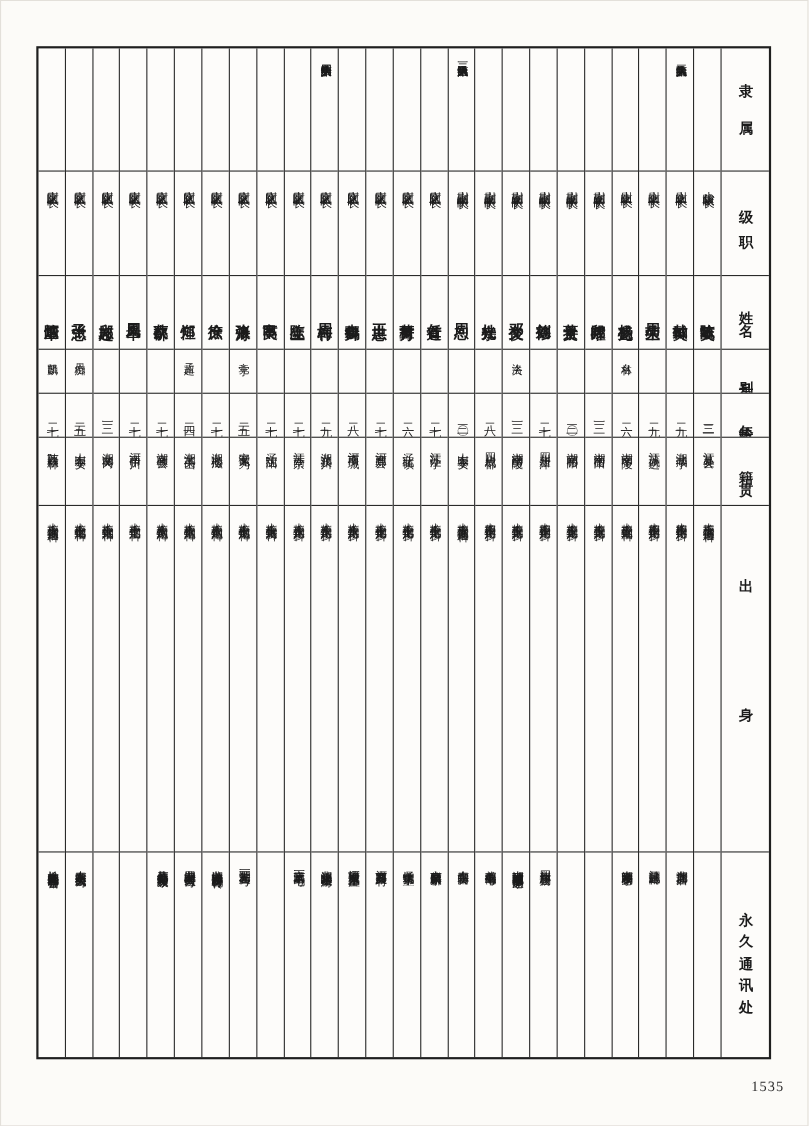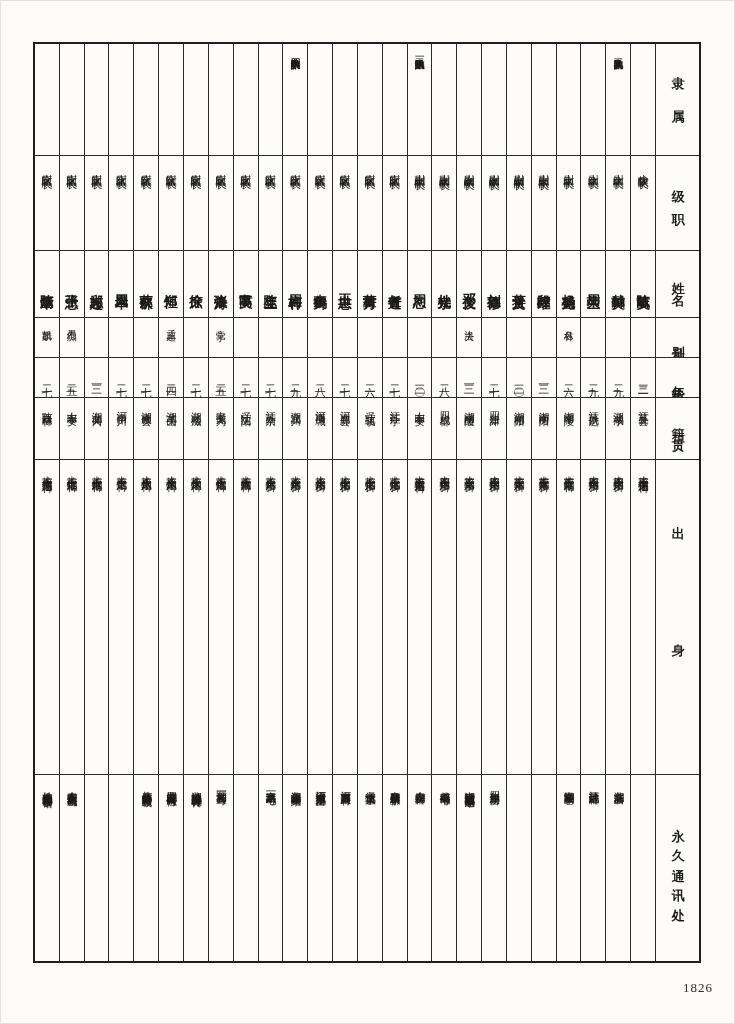--- a/index.html
+++ b/index.html
@@ -778,14 +778,14 @@
           <span class="vtext">陕西榆林</span>
         </div>
     <div class="cell r-origin c-origin">
           <span class="vtext">本校十六期通信科</span>
         </div>
     <div class="cell r-addr c-addr">
           <span class="vtext">榆林中山北街天神庙巷李公馆</span>
         </div>
   </div>
 </div>
-  <div class="pageno">1826</div>
+  <div class="pageno">1535</div>
 </div>
 
 </body></html>

